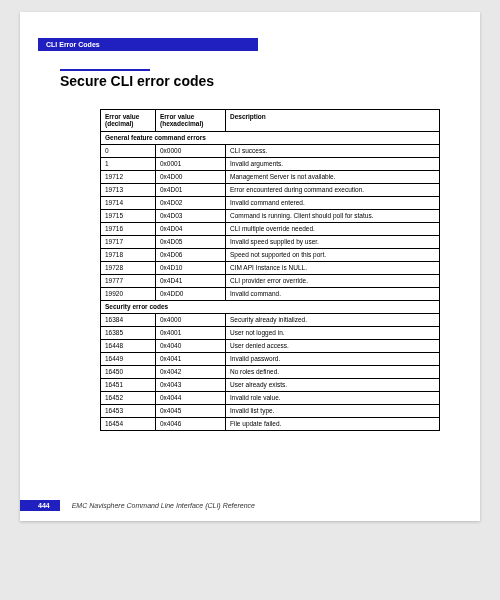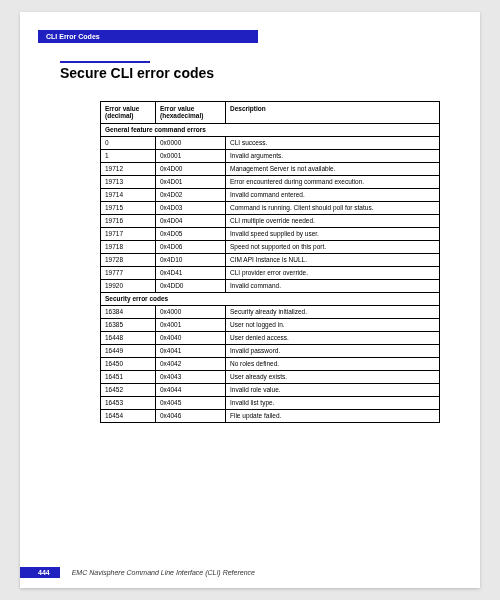--- a/index.html
+++ b/index.html
@@ -8,25 +8,25 @@
     height: 600px;
     background: #e8e8e8;
     font-family: Arial, Helvetica, sans-serif;
     display: flex;
     justify-content: center;
     align-items: flex-start;
     padding: 12px 20px;
   }
   .page {
     width: 460px;
-    height: 576px;
+    height: 509px;
     background: #fff;
     box-shadow: 0 1px 3px rgba(0,0,0,0.2);
     position: relative;
-    padding: 18px 0 0 0;
+    padding: 26px 0 0 0;
   }
   .header-bar {
     background: #2020c0;
     color: #fff;
     font-size: 7px;
     font-weight: bold;
     padding: 3px 8px;
     width: 220px;
     margin-left: 18px;
   }

